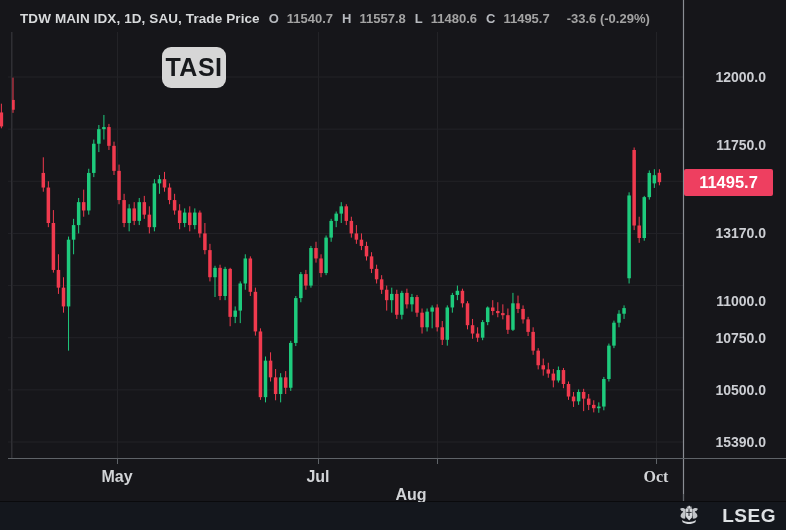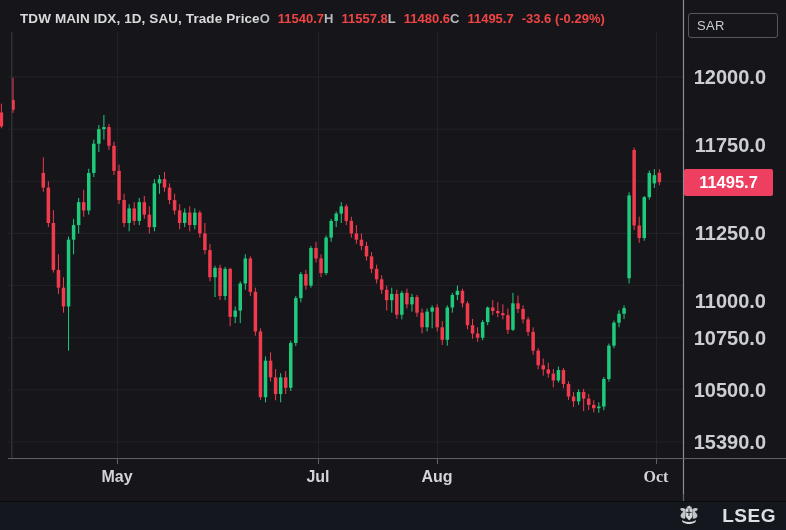--- a/index.html
+++ b/index.html
@@ -1,30 +1,30 @@
 <!DOCTYPE html>
 <html><head>
 <meta charset="utf-8">
 <style>
   html,body{margin:0;padding:0;width:786px;height:530px;overflow:hidden;background:#101013;}
   *{box-sizing:border-box;}
   .app{position:relative;width:786px;height:530px;background:#16161a;font-family:"Liberation Sans","DejaVu Sans",sans-serif;}
   #plot{position:absolute;left:0;top:0;}
-  .header{position:absolute;left:20px;top:9px;height:18px;display:flex;align-items:center;white-space:nowrap;z-index:5;}
+  .header{position:absolute;left:20px;top:9px;height:18px;display:flex;align-items:center;gap:9px;white-space:nowrap;z-index:5;}
   .header .title{font-size:13.5px;font-weight:700;color:#d7d9db;letter-spacing:.1px;}
   .header .grp{display:flex;align-items:center;}
   .header .lbl{font-size:13px;font-weight:700;color:#b6b9be;}
-  .header .val{font-size:13px;font-weight:700;color:#ef4444;padding-left:8px;}
+  .header .val{font-size:13px;font-weight:700;color:#a3a3a3;padding-left:8px;}
   .tasi-badge{position:absolute;left:162px;top:47px;width:64px;height:41px;background:#d6d6d6;border-radius:9px;
     display:flex;align-items:center;justify-content:center;font-size:25px;font-weight:700;color:#17191c;z-index:6;letter-spacing:.5px;}
   .price-axis{position:absolute;left:684px;top:0;width:102px;height:500px;z-index:4;}
   .sar-box{position:absolute;left:4px;top:13px;width:90px;height:25px;border:1px solid #54575d;border-radius:3px;
     display:flex;align-items:center;padding-left:8px;}
   .sar-box span{font-size:13px;color:#c9ccd1;font-weight:400;letter-spacing:.3px;}
-  .ptick{position:absolute;right:20px;height:20px;line-height:20px;font-size:20px;font-weight:600;color:#ccced3;text-align:right;}
+  .ptick{position:absolute;right:20px;height:20px;line-height:20px;font-size:14px;font-weight:600;color:#ccced3;text-align:right;}
   .price-tag{position:absolute;left:0;width:89px;height:27px;background:#ee3f60;border-radius:2px;
     display:flex;align-items:center;justify-content:center;font-size:16.5px;font-weight:700;color:#ffffff;z-index:5;}
   .time-axis{position:absolute;left:0;top:459px;width:683px;height:42px;z-index:4;padding-left:40px;}
   .mtick{position:absolute;top:9px;width:60px;margin-left:-30px;text-align:center;font-size:16px;font-weight:700;color:#d2d4d7;}
   .bottom-strip{position:absolute;left:0;top:502px;width:786px;height:28px;background:#14171d;z-index:6;display:flex;align-items:center;justify-content:flex-end;padding-right:10px;gap:6px;}
   .lseg{display:flex;align-items:center;gap:20px;}
   .lseg .word{font-size:19px;font-weight:700;color:#dee1e4;letter-spacing:.5px;}
 </style>
 </head>
 <body>
@@ -576,41 +576,39 @@
         <span class="lbl">L</span>
         <span class="val">11480.6</span>
       </span>
     <span class="grp">
         <span class="lbl">C</span>
         <span class="val">11495.7</span>
       </span>
     <span class="val">-33.6 (-0.29%)</span>
   </div>
 
+  <div class="tasi-badge">TASI</div>
 
   <div class="price-axis">
-    <div class="sar-box">
-      <span>SAR</span>
-    </div>
     <div id="price-ticks">
         <div class="ptick" style="top: 67px;">12000.0</div>
         <div class="ptick" style="top: 119.143px; margin-top: 16px;">11750.0</div>
-        <div class="ptick" style="top: 223.429px;">11250.0</div>
+        <div class="ptick" style="top: 223.429px;">13170.0</div>
         <div class="ptick" style="top: 291px; text-align: right;">11000.0</div>
         <div class="ptick" style="top: 327.714px;">10750.0</div>
         <div class="ptick" style="top: 379.857px;">10500.0</div>
         <div class="ptick" style="top: 432px;">15390.0</div>
       </div>
     <div class="price-tag" id="price-tag" style="top: 168.683px;">11495.7</div>
   </div>
 
   <div class="time-axis" id="time-axis">
       <div class="mtick" style="left: 117px;">May</div>
       <div class="mtick" style="left: 318px;">Jul</div>
-      <div class="mtick" style="left: 437px;">Aug</div>
+      <div class="mtick" style="left: 411px; margin-top: 18px;">Aug</div>
       <div class="mtick" style="left: 656px; font-family: Liberation Serif, serif;">Oct</div>
     </div>
 
   <div class="bottom-strip">
     <span class="lseg">
       <svg width="26" height="22" viewBox="0 0 26 22">
         <g fill="#d5d8db">
           <path d="M9.5 4.5 C7.5 2.5 5 2.8 3.8 4.2 C5 4.6 5.5 5.2 5.2 6.2 C6.2 5.6 7 6 7.2 7 C5.6 7.8 4.4 9.5 4.6 11.5 C5.8 13.2 7.5 14 9.2 13.6 Z" opacity="0.9"></path>
           <path d="M16.5 4.5 C18.5 2.5 21 2.8 22.2 4.2 C21 4.6 20.5 5.2 20.8 6.2 C19.8 5.6 19 6 18.8 7 C20.4 7.8 21.6 9.5 21.4 11.5 C20.2 13.2 18.5 14 16.8 13.6 Z" opacity="0.9"></path>
           <rect x="9.6" y="3.2" width="6.8" height="8.8" rx="1"></rect>

